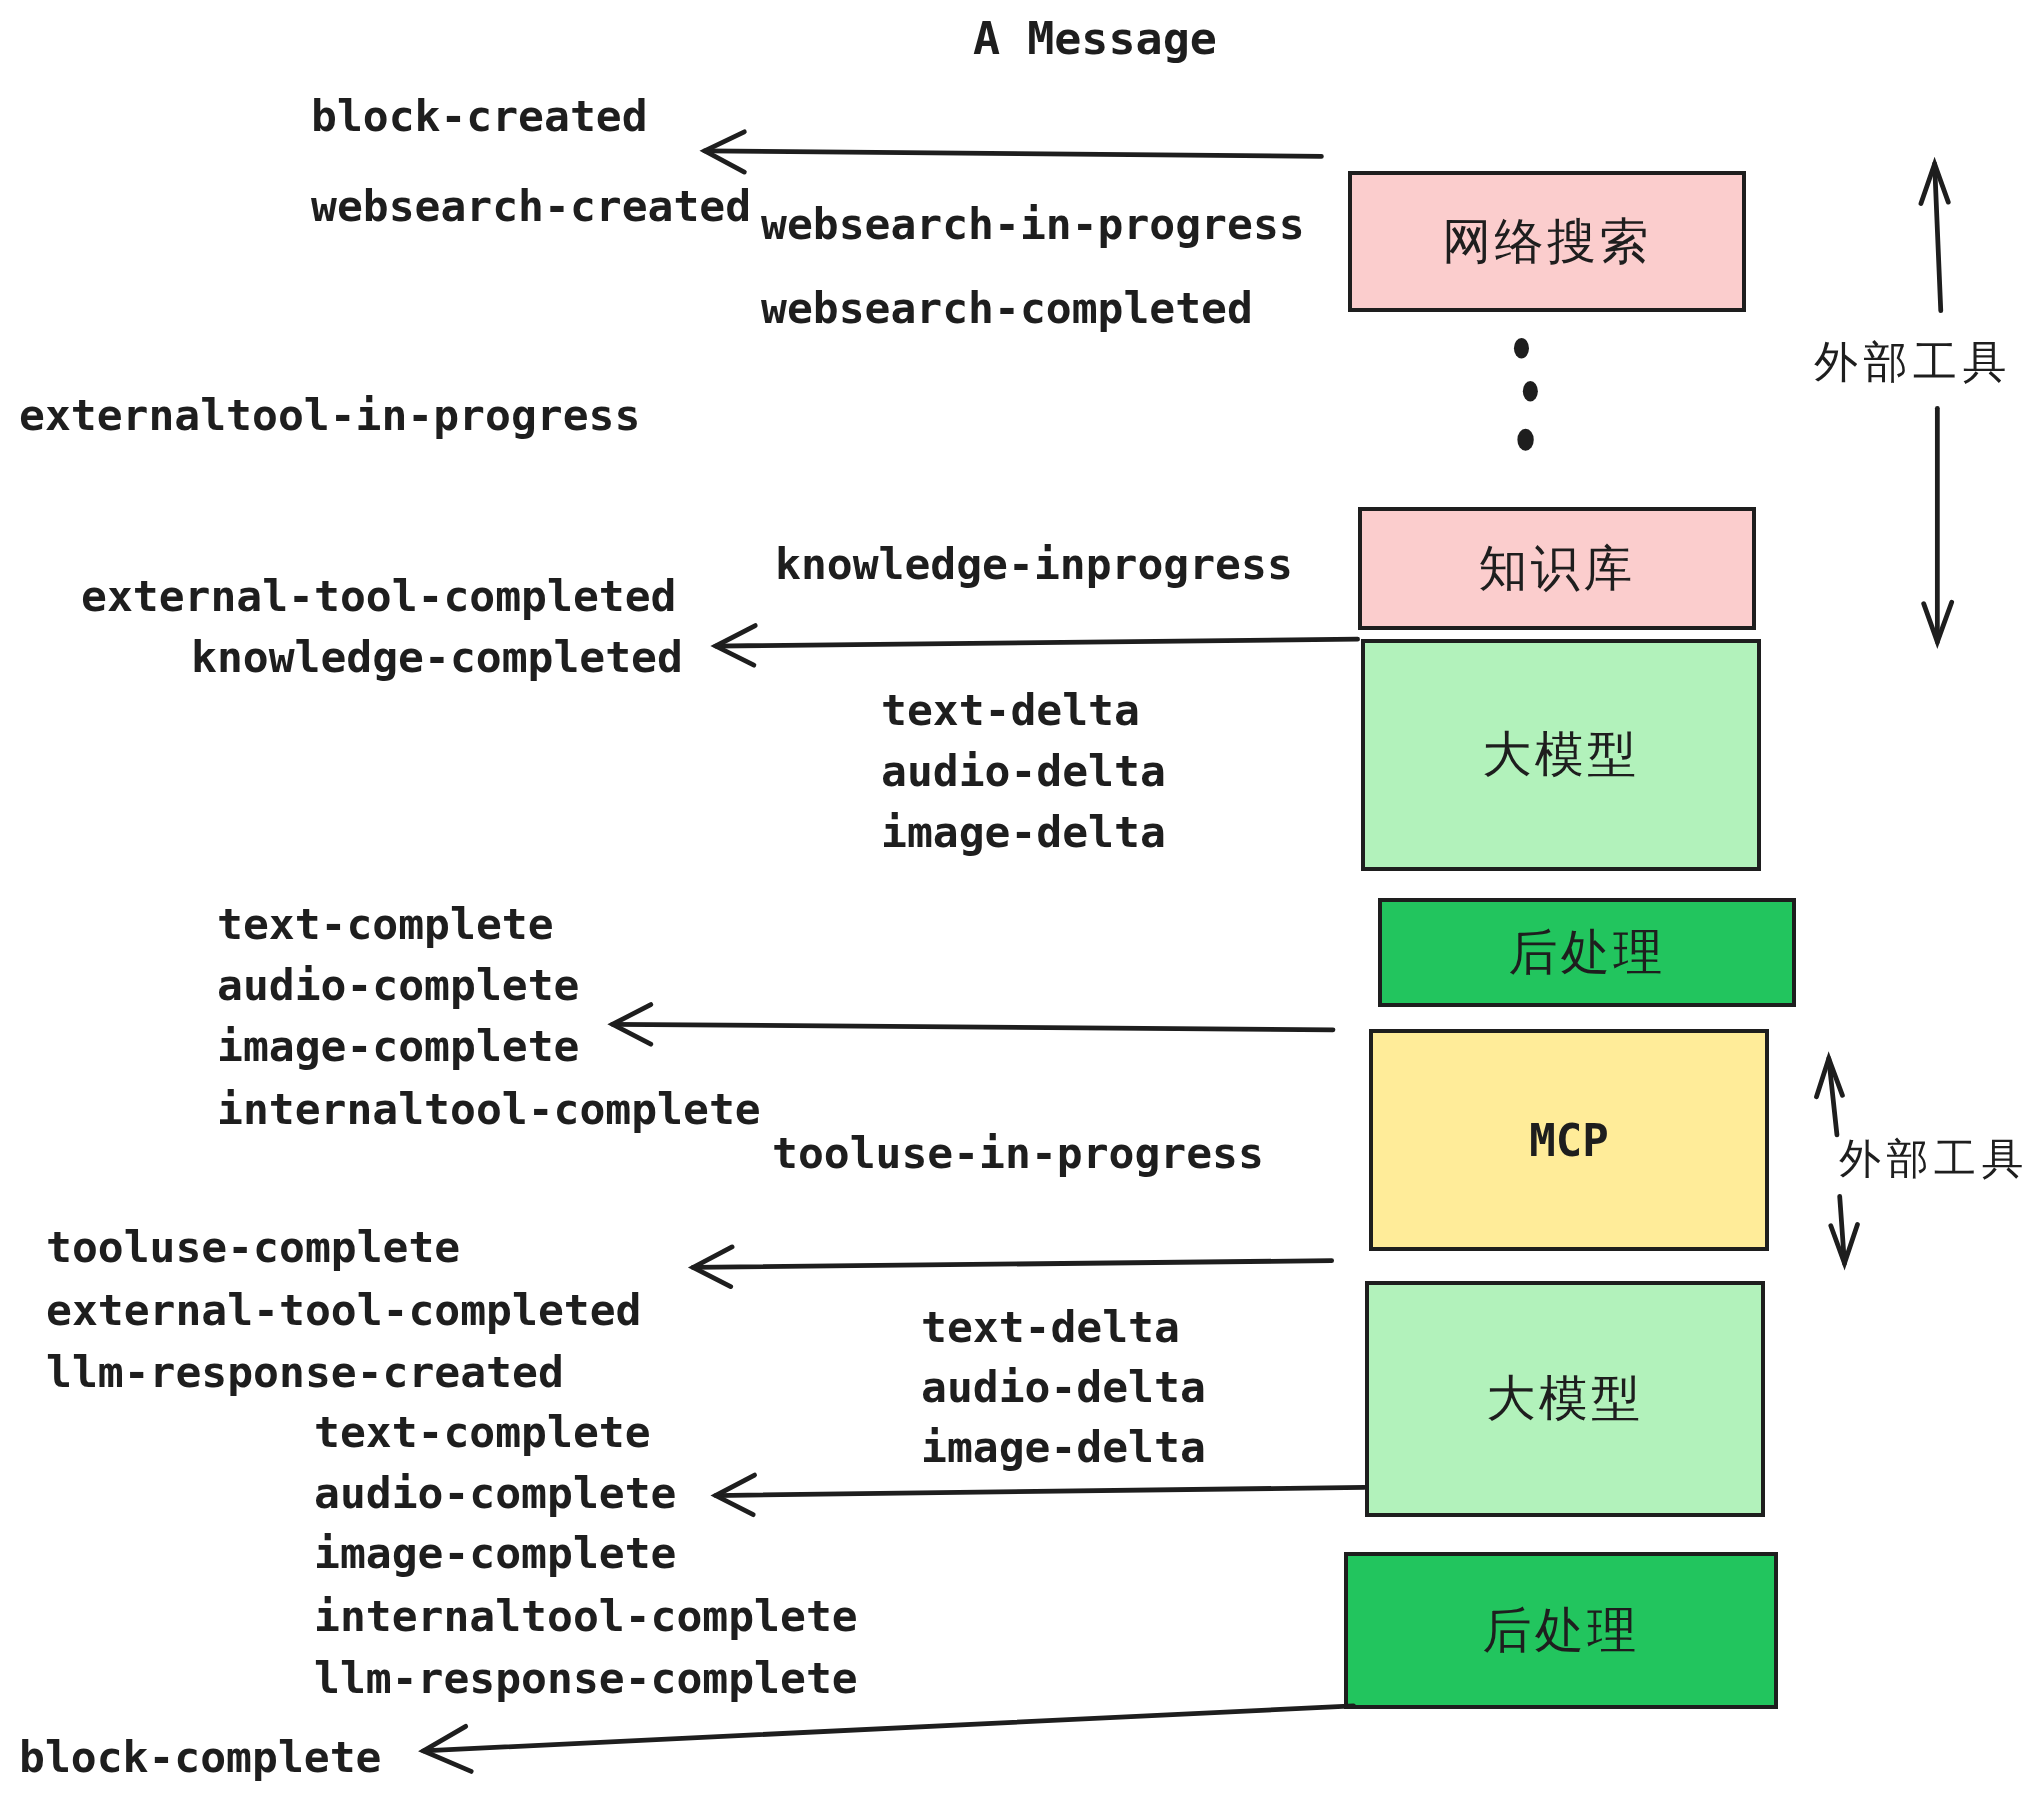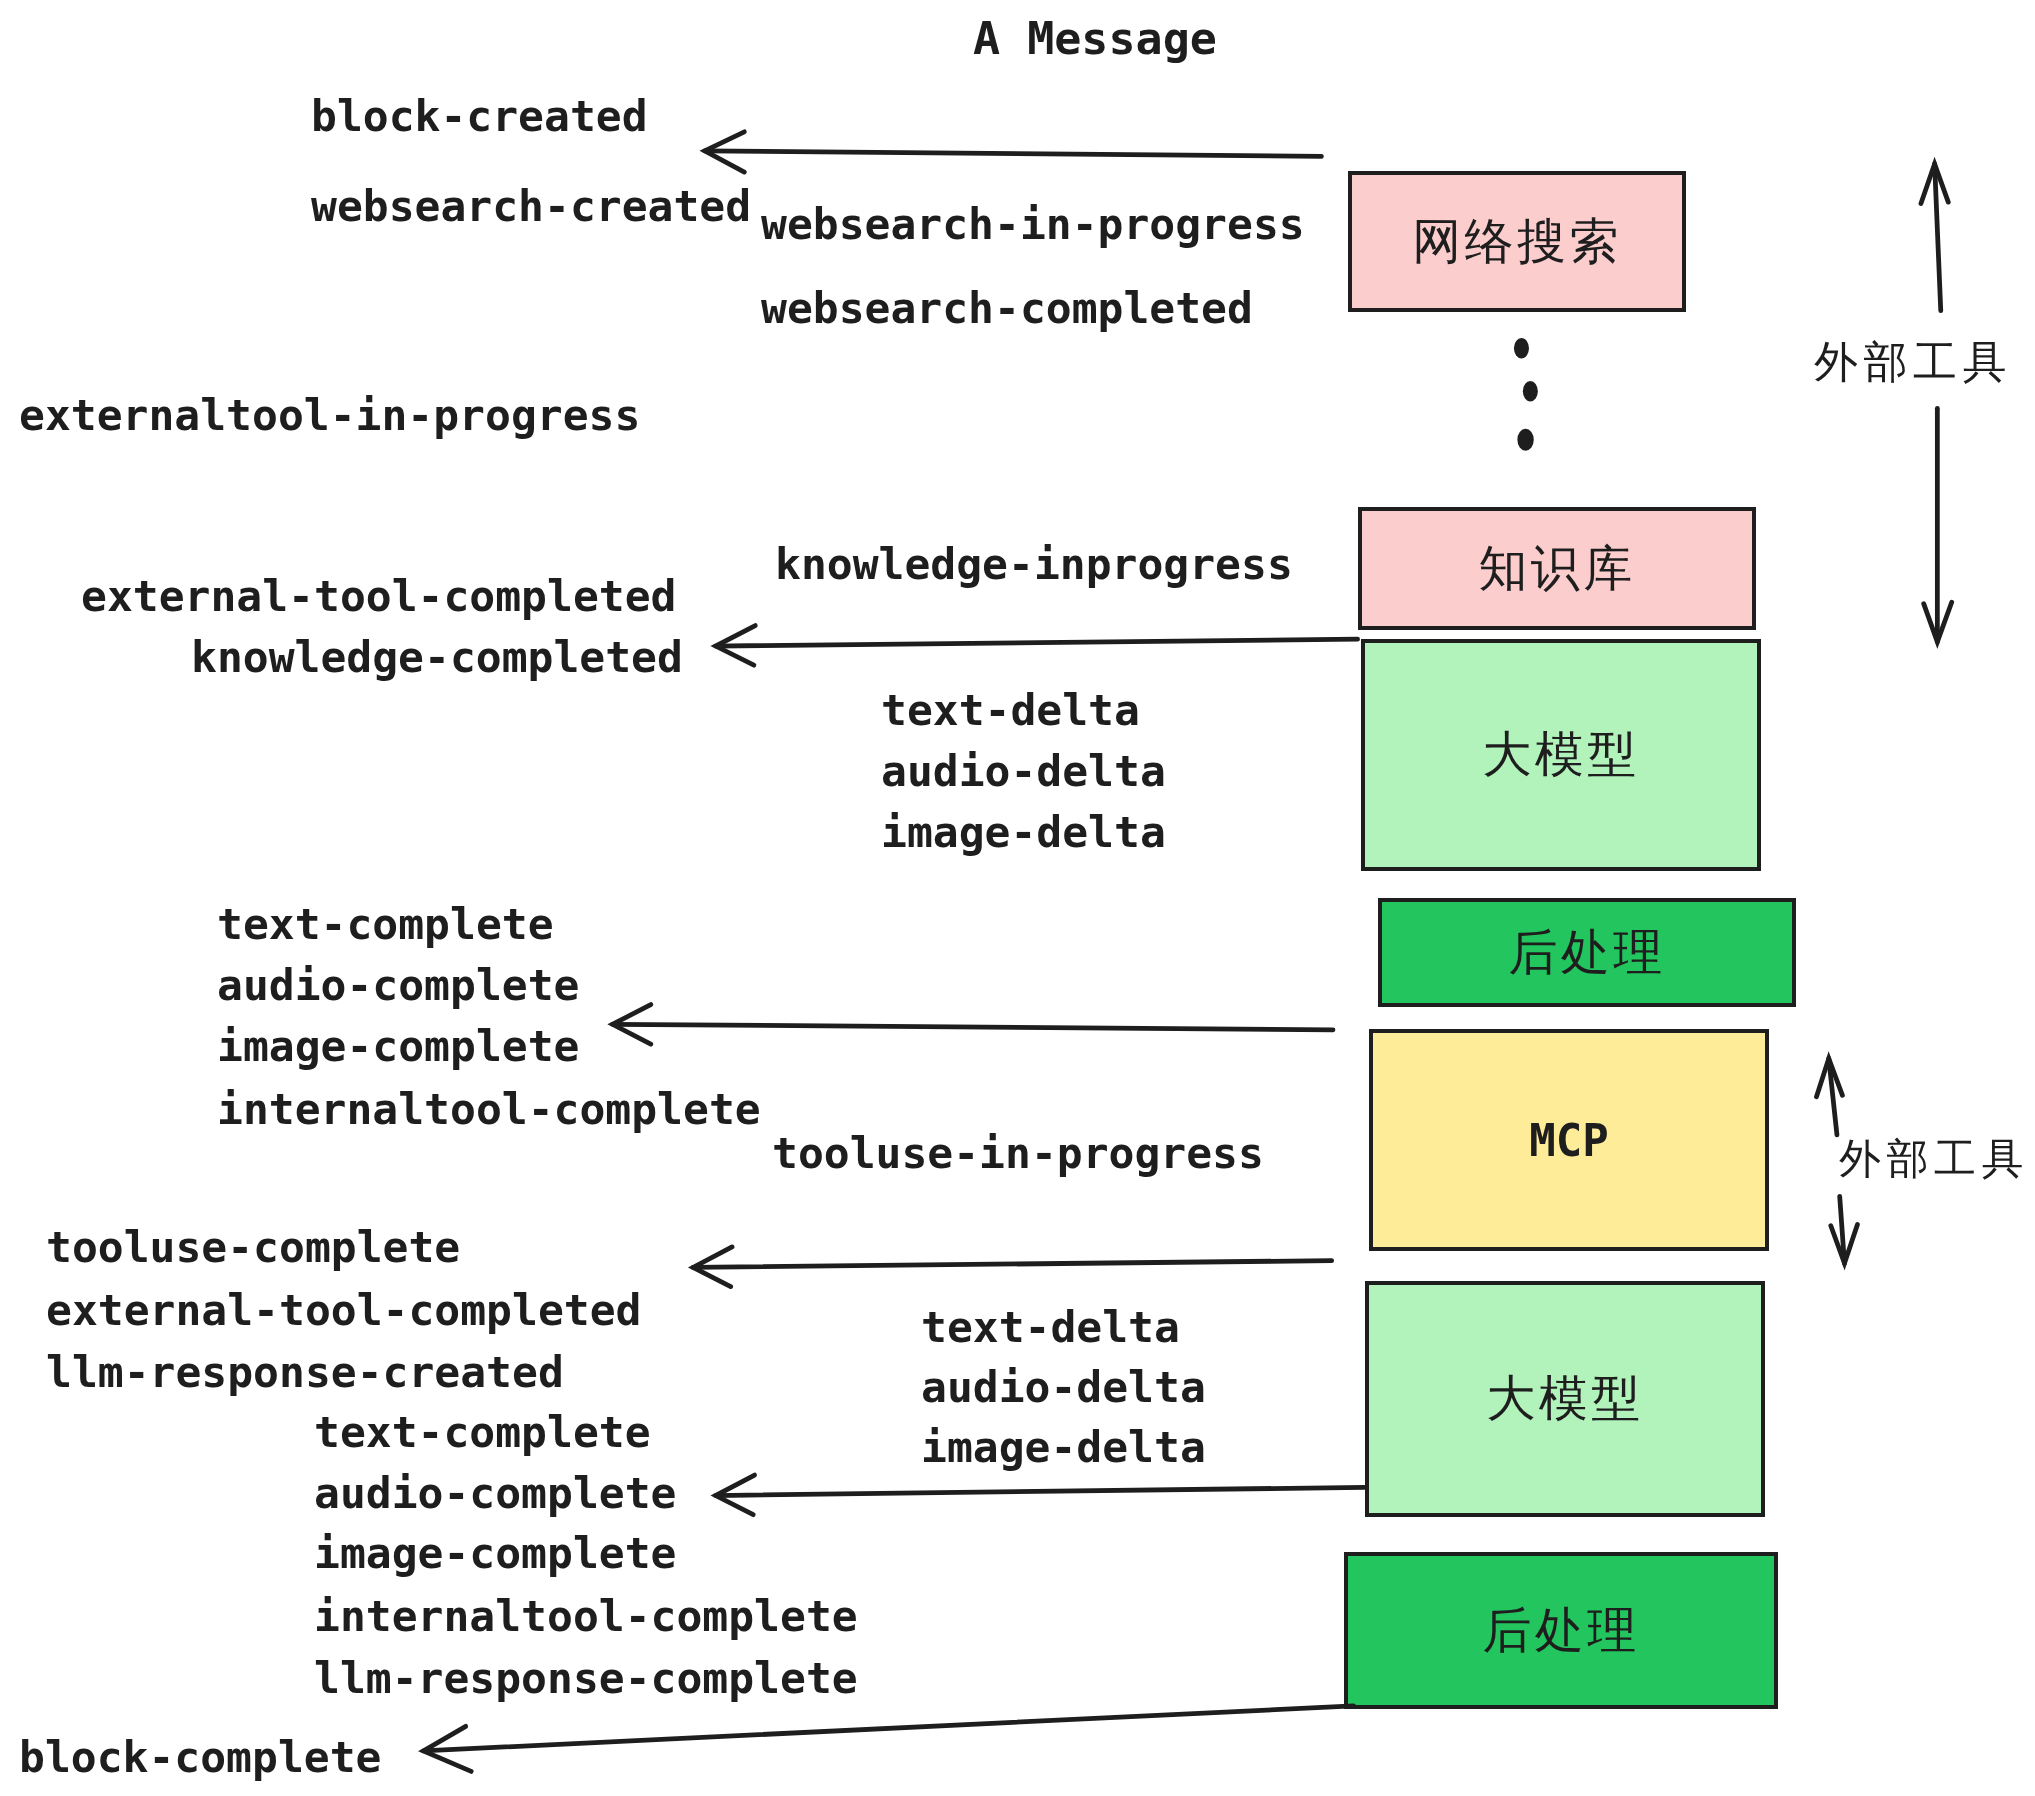--- a/index.html
+++ b/index.html
@@ -101,21 +101,21 @@
 <div class="ev" style="left:921px;top:1305px">text-delta</div>
 <div class="ev" style="left:921px;top:1365px">audio-delta</div>
 <div class="ev" style="left:921px;top:1425px">image-delta</div>
 <div class="ev" style="left:314px;top:1410px">text-complete</div>
 <div class="ev" style="left:314px;top:1471px">audio-complete</div>
 <div class="ev" style="left:314px;top:1531px">image-complete</div>
 <div class="ev" style="left:314px;top:1594px">internaltool-complete</div>
 <div class="ev" style="left:314px;top:1656px">llm-response-complete</div>
 <div class="ev" style="left:19px;top:1735px">block-complete</div>
 
-<div class="box bg-pink" style="left:1348px;top:171px;width:338px;height:141px">
+<div class="box bg-pink" style="left:1348px;top:171px;width:398px;height:141px">
   <span class="cn">网络搜索</span>
 </div>
 <div class="box bg-pink" style="left:1358px;top:507px;width:398px;height:123px">
   <span class="cn">知识库</span>
 </div>
 <div class="box bg-green" style="left:1361px;top:639px;width:400px;height:232px">
   <span class="cn">大模型</span>
 </div>
 <div class="box" style="left:1378px;top:898px;width:418px;height:109px">
   <span class="cn">后处理</span>

